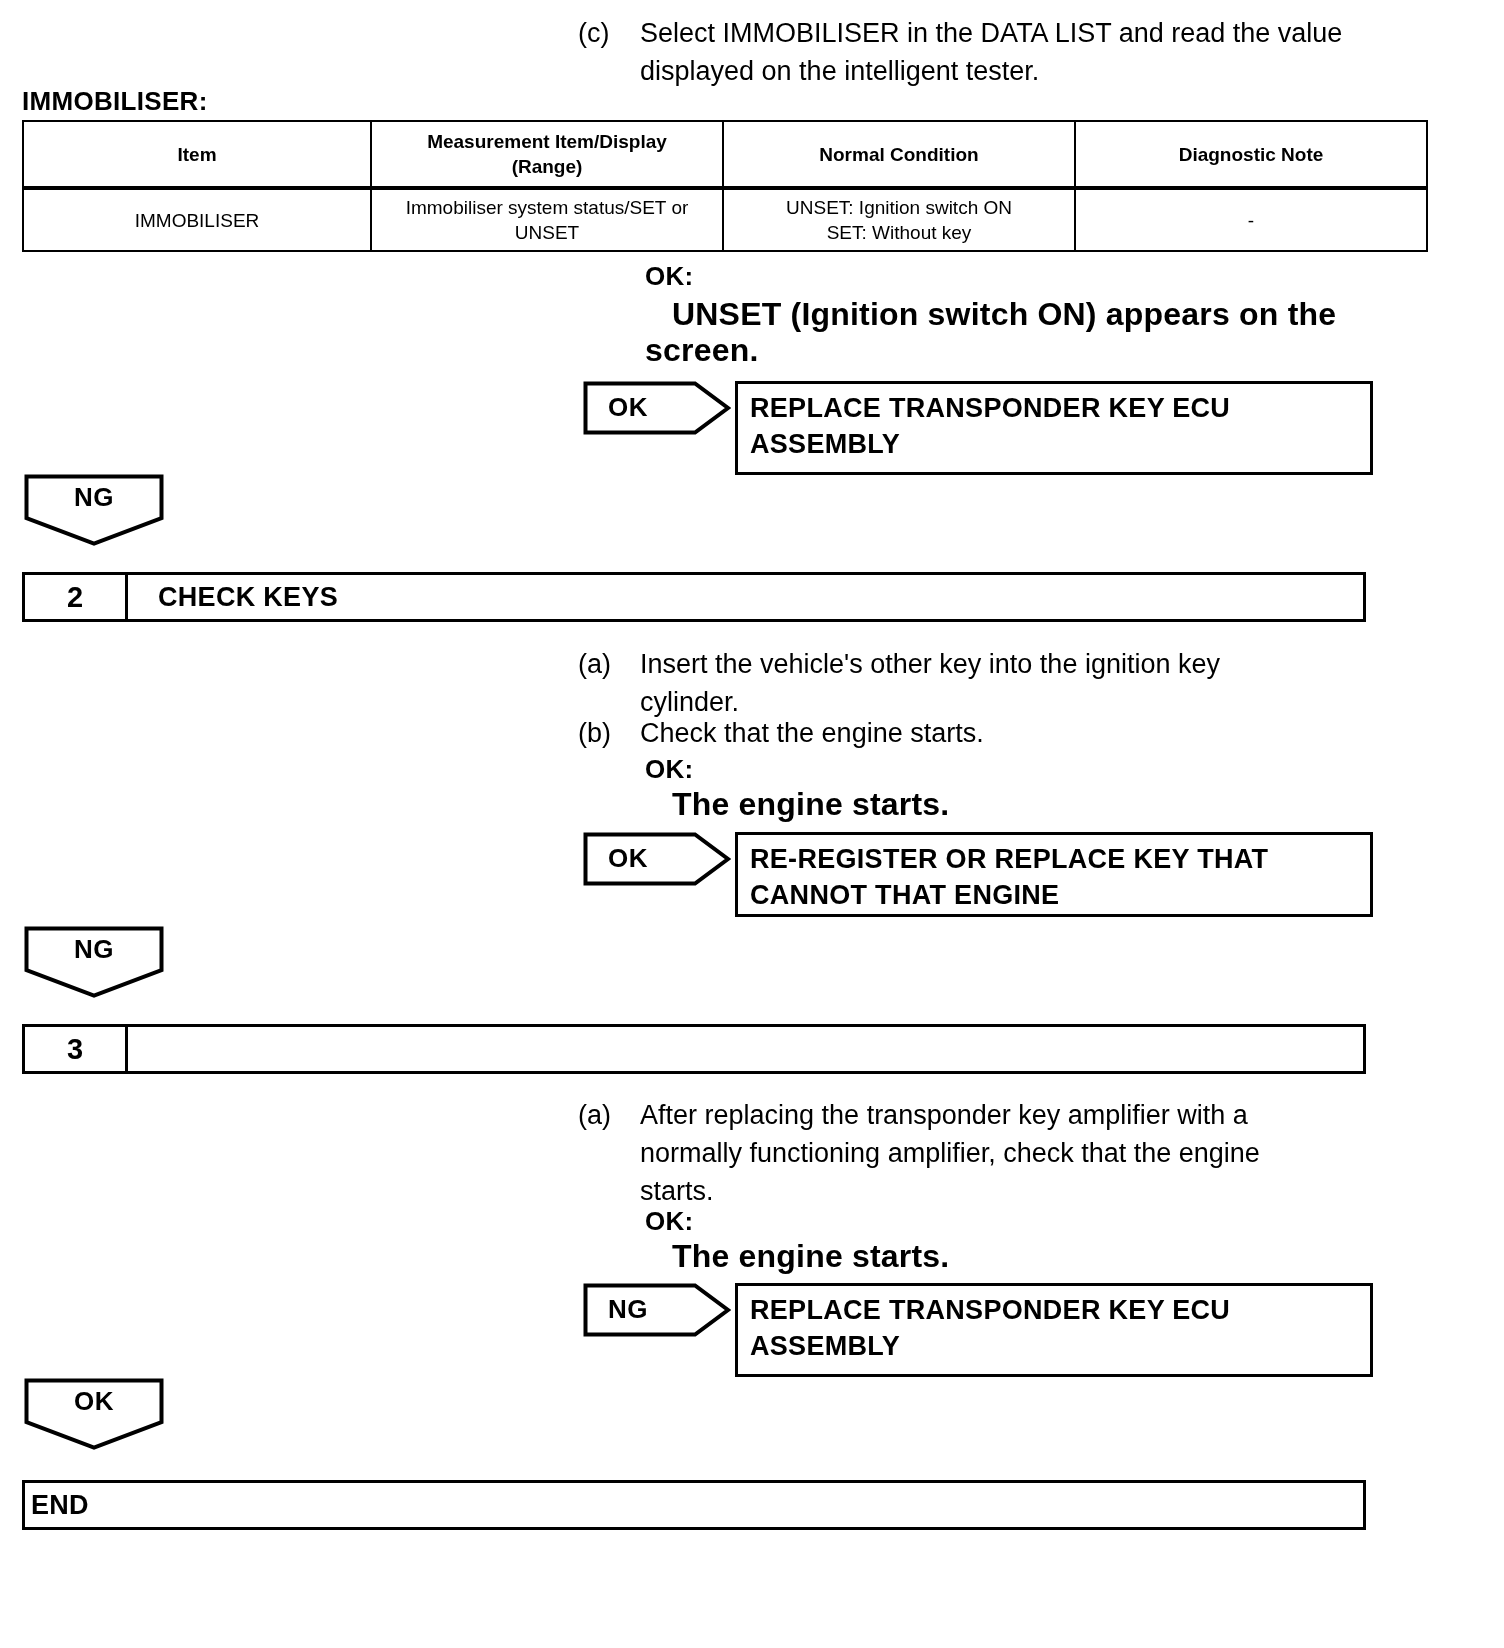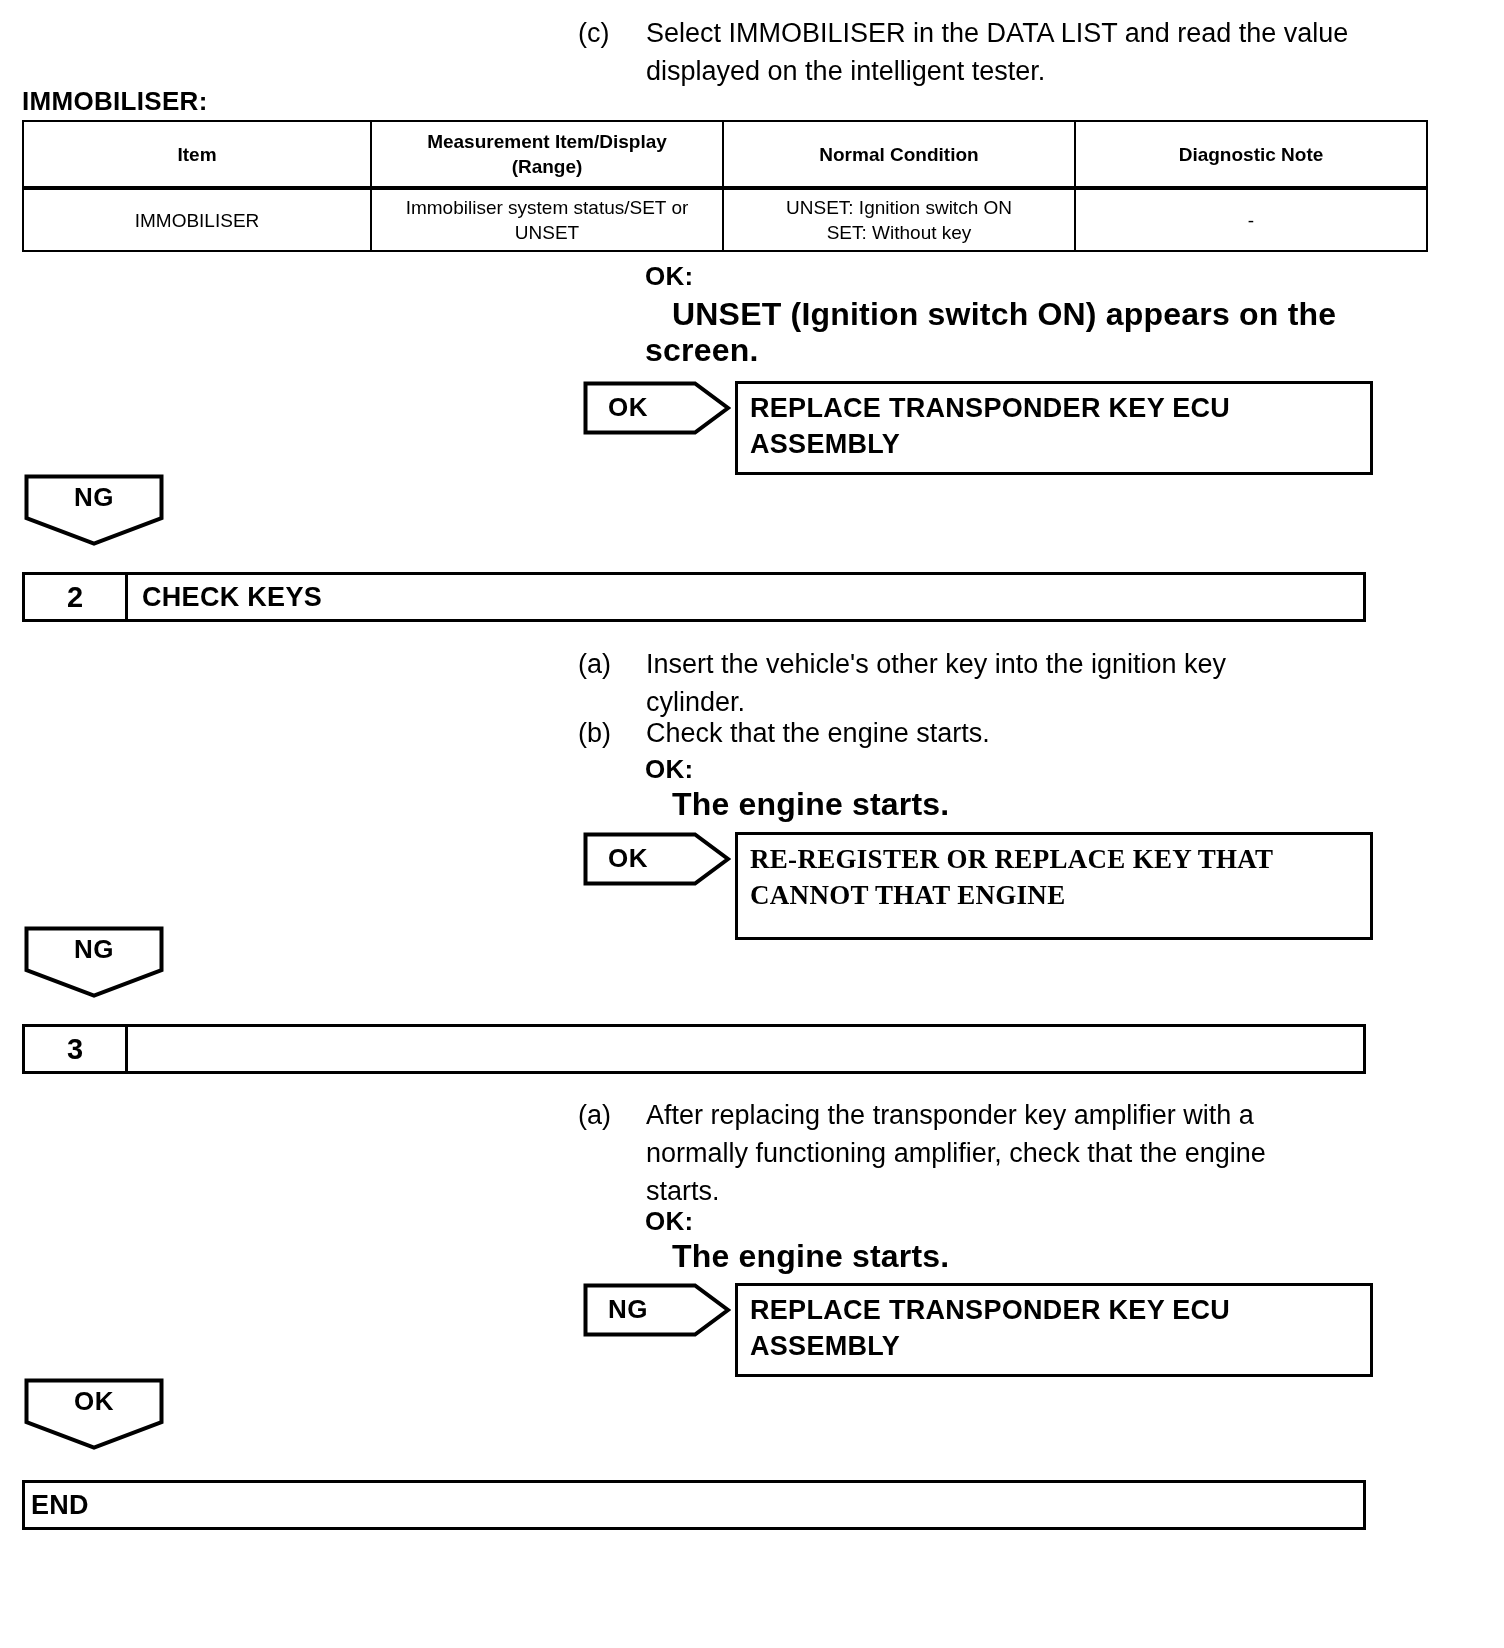--- a/index.html
+++ b/index.html
@@ -30,21 +30,20 @@
   }
   .instr .marker {
     width: 62px;
     flex: 0 0 62px;
     font-size: 27px;
     line-height: 38px;
   }
   .instr .body {
     font-size: 27px;
     line-height: 38px;
-    margin-left: 6px;
   }
   .sub-ok {
     font-size: 26px;
     line-height: 36px;
     font-weight: bold;
     letter-spacing: 0.2px;
   }
   .sub-ok-val {
     font-size: 32px;
     line-height: 36px;
@@ -112,21 +111,21 @@
     border-right: 3px solid #000;
     display: flex;
     align-items: center;
     justify-content: center;
     font-size: 29px;
     font-weight: bold;
   }
   .stepbox .title {
     display: flex;
     align-items: center;
-    padding-left: 14px;
+    padding-left: 30px;
     font-size: 27px;
     font-weight: bold;
     letter-spacing: 0.3px;
   }
   .endbox {
     position: absolute;
     left: 22px;
     width: 1344px;
     height: 50px;
     border: 3px solid #000;
@@ -282,21 +281,21 @@
   <div class="sub-ok" style="position:absolute; left:645px; top:751px;">OK:</div>
   <div class="sub-ok-val" style="position:absolute; left:672px; top:786px;">The engine starts.</div>
 
   <div class="outcome" style="left:583px; top:832px; width:790px;">
     <div class="arrow">
       <svg viewBox="0 0 148 54" preserveAspectRatio="none">
         <polygon points="2.5,2.5 112,2.5 145,27 112,51.5 2.5,51.5" fill="none" stroke="#000" stroke-width="4"></polygon>
       </svg>
       <div class="lbl">OK</div>
     </div>
-    <div class="resbox" style="left:152px; width:638px; height:108px;font-family:Liberation Serif, serif;">
+    <div class="resbox" style="left:152px; width:638px; height:85px;">
       <div>RE-REGISTER OR REPLACE KEY THAT</div>
       <div>CANNOT THAT ENGINE</div>
     </div>
   </div>
 
   <div class="judge-down" style="left:24px; top:926px;">
     <svg viewBox="0 0 140 72" preserveAspectRatio="none">
       <polygon points="2.5,2.5 137.5,2.5 137.5,44 70,69.5 2.5,44" fill="none" stroke="#000" stroke-width="4"></polygon>
     </svg>
     <div class="lbl">NG</div>

